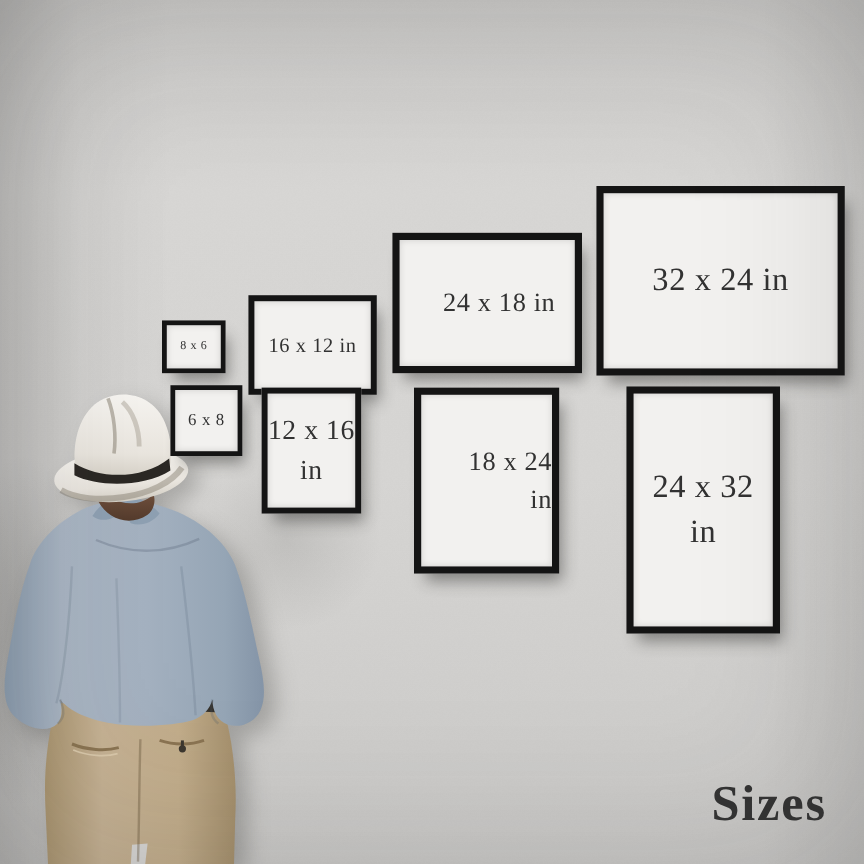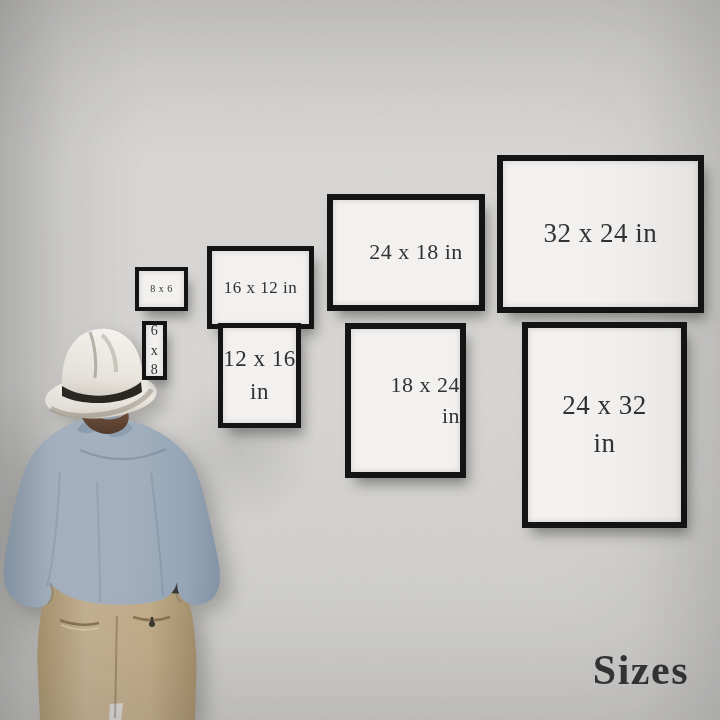--- a/index.html
+++ b/index.html
@@ -22,27 +22,27 @@
     filter:drop-shadow(10px 8px 9px rgba(55,55,52,0.28));}
 
   
   .frame{position:absolute;box-sizing:border-box;background:var(--frame-face);
     border-style:solid;border-color:var(--frame-border);
     display:flex;flex-direction:column;align-items:center;justify-content:center;
     color:var(--frame-text);text-align:center;line-height:1.4;letter-spacing:.5px;
     box-shadow:6px 10px 12px -4px rgba(35,35,33,0.45), inset 0 0 6px rgba(0,0,0,0.14);}
   .frame span{display:block;}
   .f-8x6  {left:135px;top:267px;width:53px;height:44px;border-width:4px;font-size:10px;}
-  .f-6x8  {left:142px;top:321px;width:25px;height:59px;border-width:4px;font-size:14px;}
+  .f-6x8  {left:142px;top:321px;width:60px;height:59px;border-width:4px;font-size:14px;}
   .f-16x12{left:207px;top:228px;width:107px;height:83px;border-width:5px;font-size:17px;margin-top:18px;}
   .f-12x16{left:218px;top:323px;width:83px;height:105px;border-width:5px;font-size:23px;}
   .f-24x18{left:327px;top:194px;width:158px;height:117px;border-width:6px;font-size:22px;padding-left:20px;}
   .f-18x24{left:345px;top:323px;width:121px;height:155px;border-width:6px;font-size:22px;align-items:flex-end;}
   .f-32x24{left:497px;top:155px;width:207px;height:158px;border-width:6px;font-size:27px;}
-  .f-24x32{left:522px;top:322px;width:165px;height:206px;border-width:6px;font-size:27px;}
+  .f-24x32{left:522px;top:322px;width:128px;height:206px;border-width:6px;font-size:27px;}
 
   .sizes-label{position:absolute;right:31px;bottom:26px;font-size:42px;font-weight:700;
     letter-spacing:1.5px;color:var(--title-text);text-align:right;}
 </style>
 </head>
 <body>
 
 <div class="stage">
 
   <svg class="grain" xmlns="http://www.w3.org/2000/svg">

